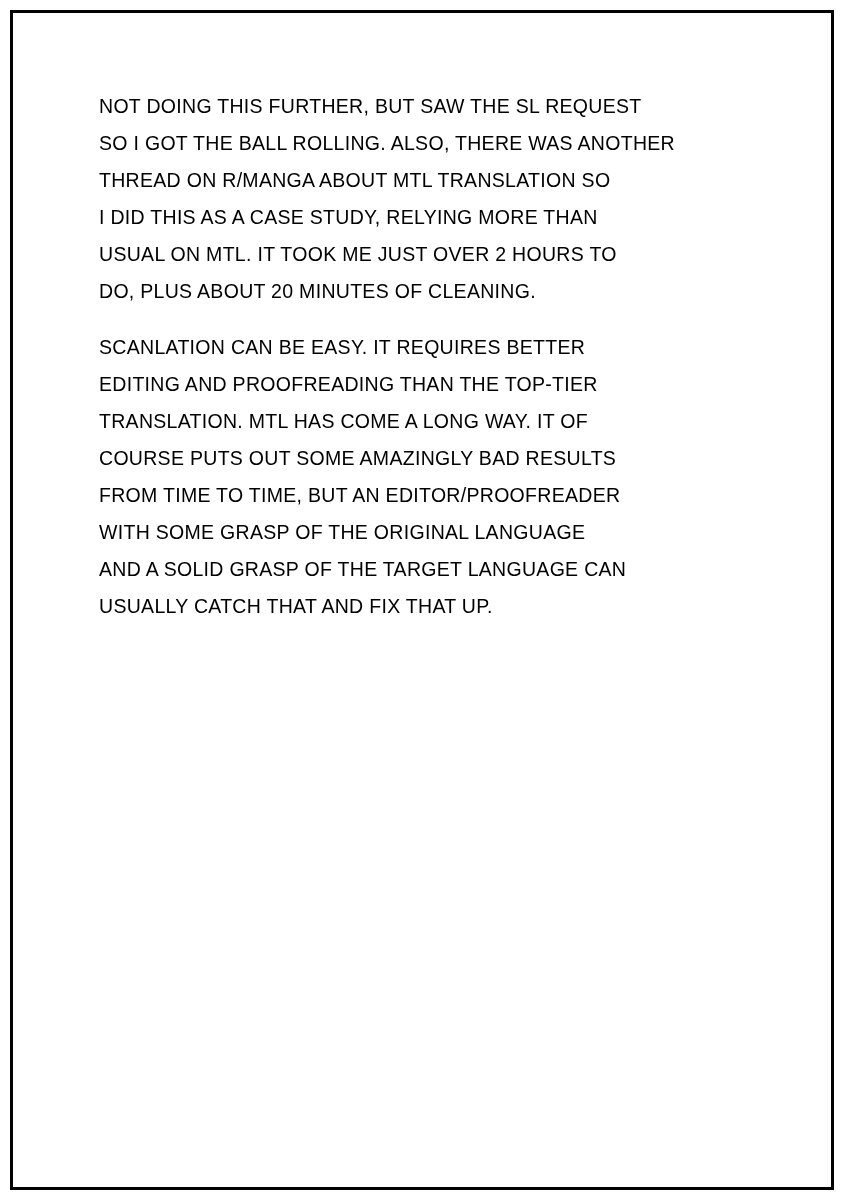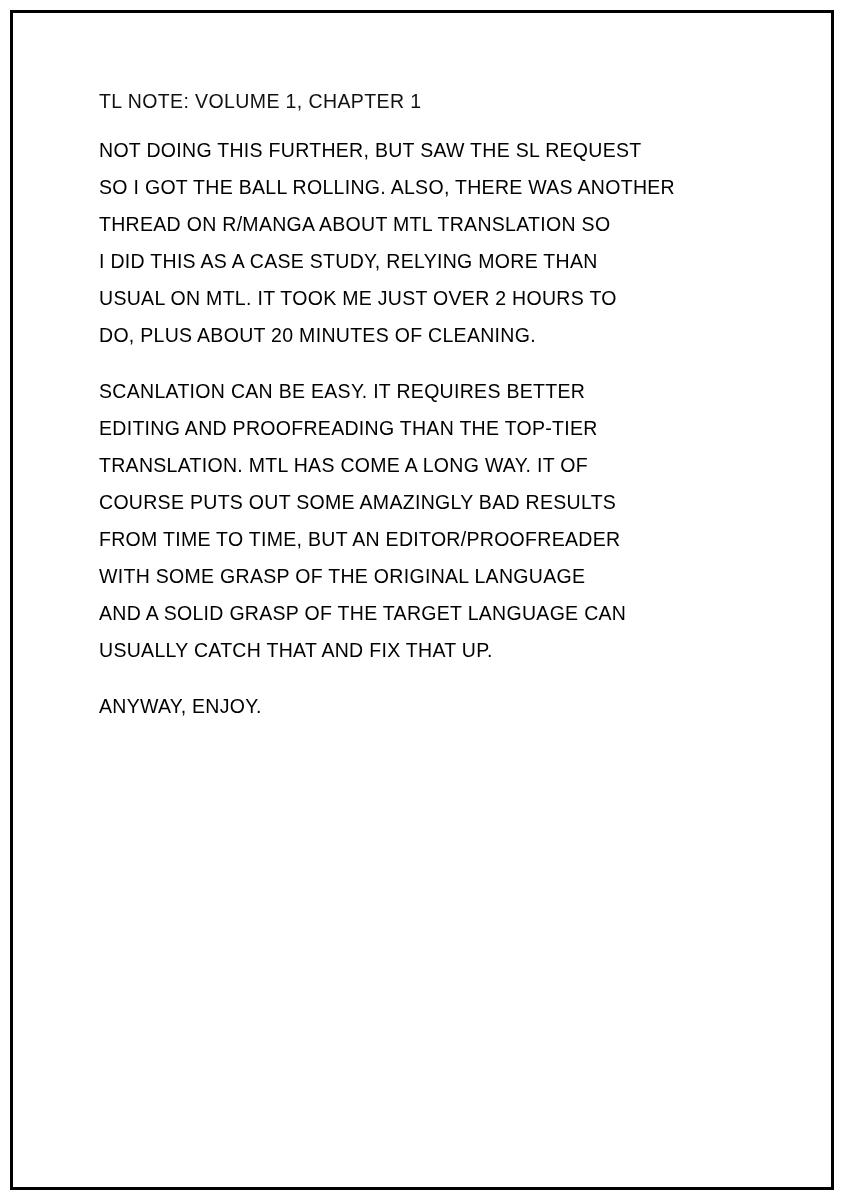--- a/index.html
+++ b/index.html
@@ -60,30 +60,28 @@
     margin-bottom: 0;
   }
 </style>
 </head>
 <body>
 
 <div class="page">
   <div class="page-border"></div>
 
   <div class="note-body">
-    <div class="note-heading">TL NOTE: VOLUME 1, CHAPTER 1</div>
     <p class="note-para">NOT DOING THIS FURTHER, BUT SAW THE SL REQUEST
 SO I GOT THE BALL ROLLING. ALSO, THERE WAS ANOTHER
 THREAD ON R/MANGA ABOUT MTL TRANSLATION SO
 I DID THIS AS A CASE STUDY, RELYING MORE THAN
 USUAL ON MTL. IT TOOK ME JUST OVER 2 HOURS TO
 DO, PLUS ABOUT 20 MINUTES OF CLEANING.</p>
     <p class="note-para">SCANLATION CAN BE EASY. IT REQUIRES BETTER
 EDITING AND PROOFREADING THAN THE TOP-TIER
 TRANSLATION. MTL HAS COME A LONG WAY. IT OF
 COURSE PUTS OUT SOME AMAZINGLY BAD RESULTS
 FROM TIME TO TIME, BUT AN EDITOR/PROOFREADER
 WITH SOME GRASP OF THE ORIGINAL LANGUAGE
 AND A SOLID GRASP OF THE TARGET LANGUAGE CAN
 USUALLY CATCH THAT AND FIX THAT UP.</p>
-    <p class="note-para">ANYWAY, ENJOY.</p>
   </div>
 </div>
 
 </body></html>

